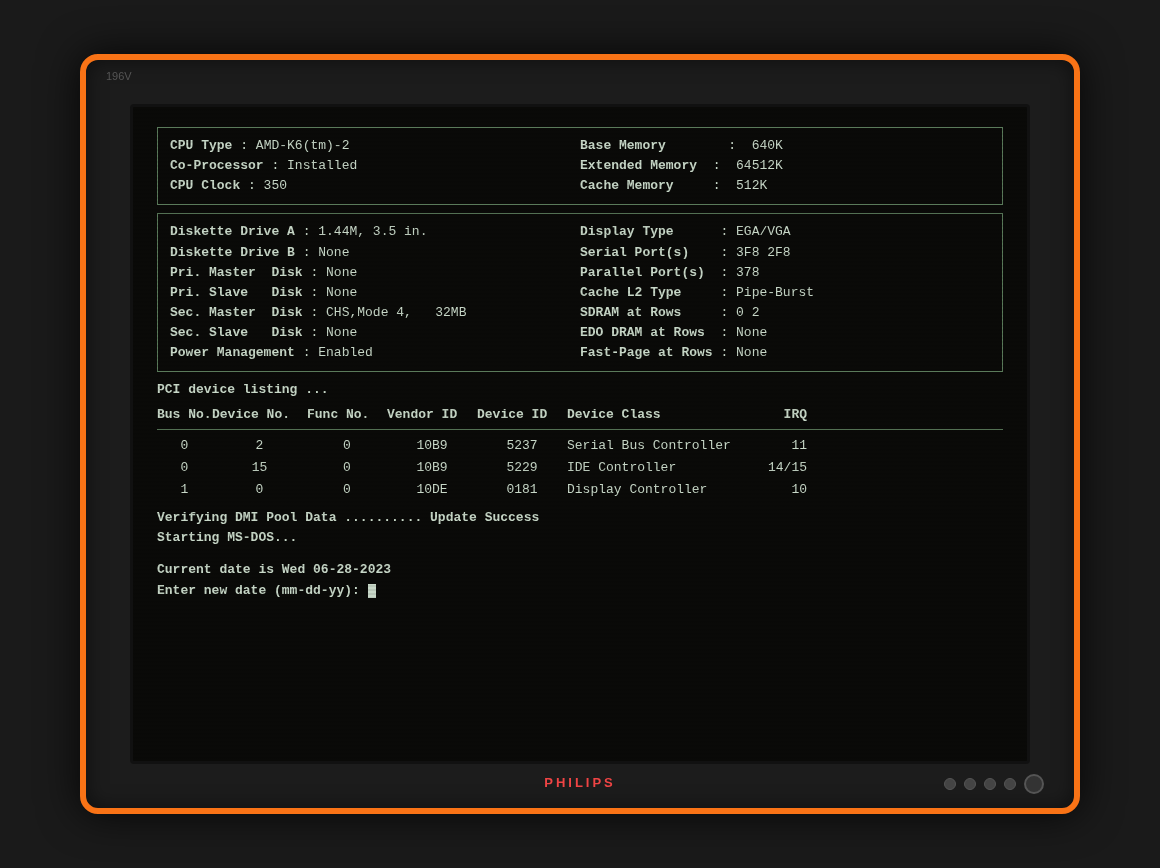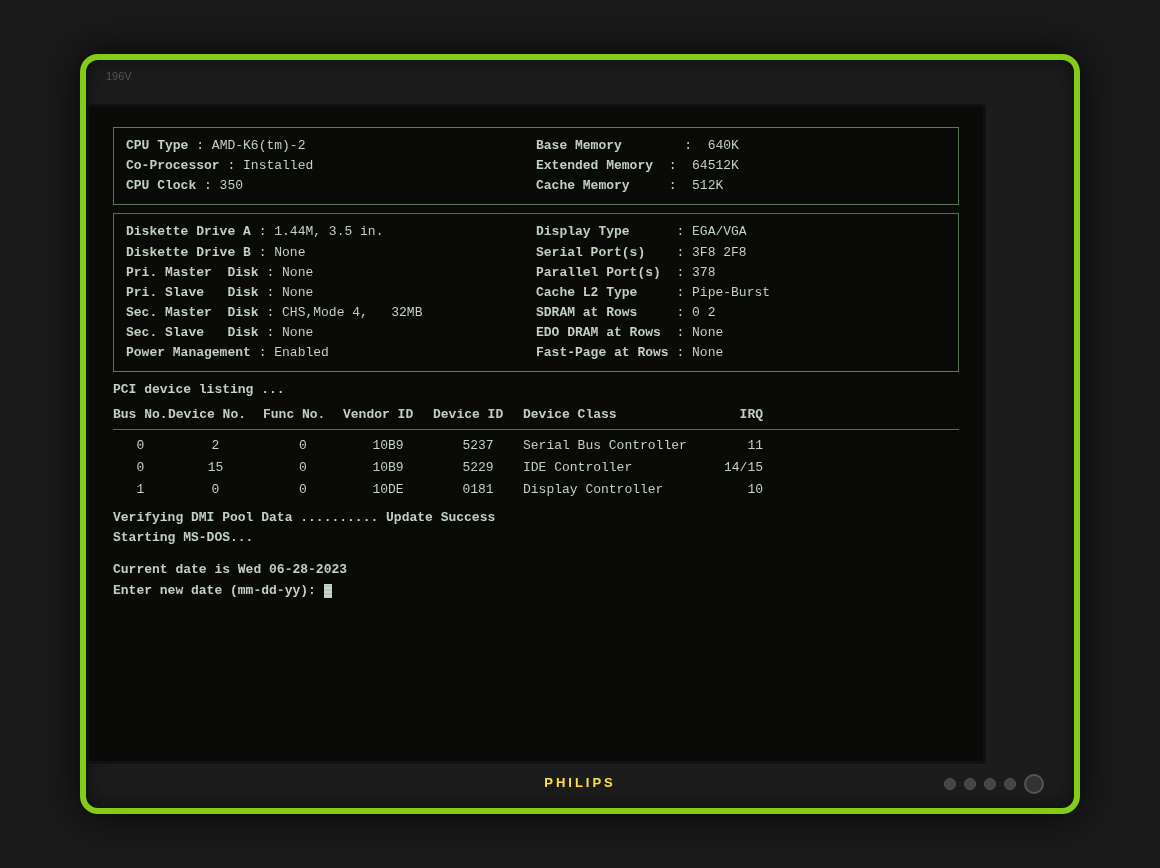--- a/index.html
+++ b/index.html
@@ -13,35 +13,35 @@
       justify-content: center;
       font-family: 'Courier New', Courier, monospace;
       overflow: hidden;
     }
 
     .monitor-outer {
       width: 1000px;
       height: 760px;
       background: #1c1c1c;
       border-radius: 18px;
-      border: 6px solid #84cc16;
+      border: 6px solid #f97316;
       display: flex;
       flex-direction: column;
-      align-items: flex-start;
+      align-items: center;
       justify-content: center;
       box-shadow: 0 0 40px rgba(0,0,0,0.8), inset 0 0 20px rgba(0,0,0,0.5);
       position: relative;
     }
 
     .monitor-brand {
       position: absolute;
       bottom: 18px;
       left: 50%;
       transform: translateX(-50%);
-      color: #fde047;
+      color: #ef4444;
       font-size: 13px;
       font-family: Arial, sans-serif;
       letter-spacing: 3px;
       font-weight: bold;
     }
 
     .monitor-model {
       position: absolute;
       top: 10px;
       left: 20px;

